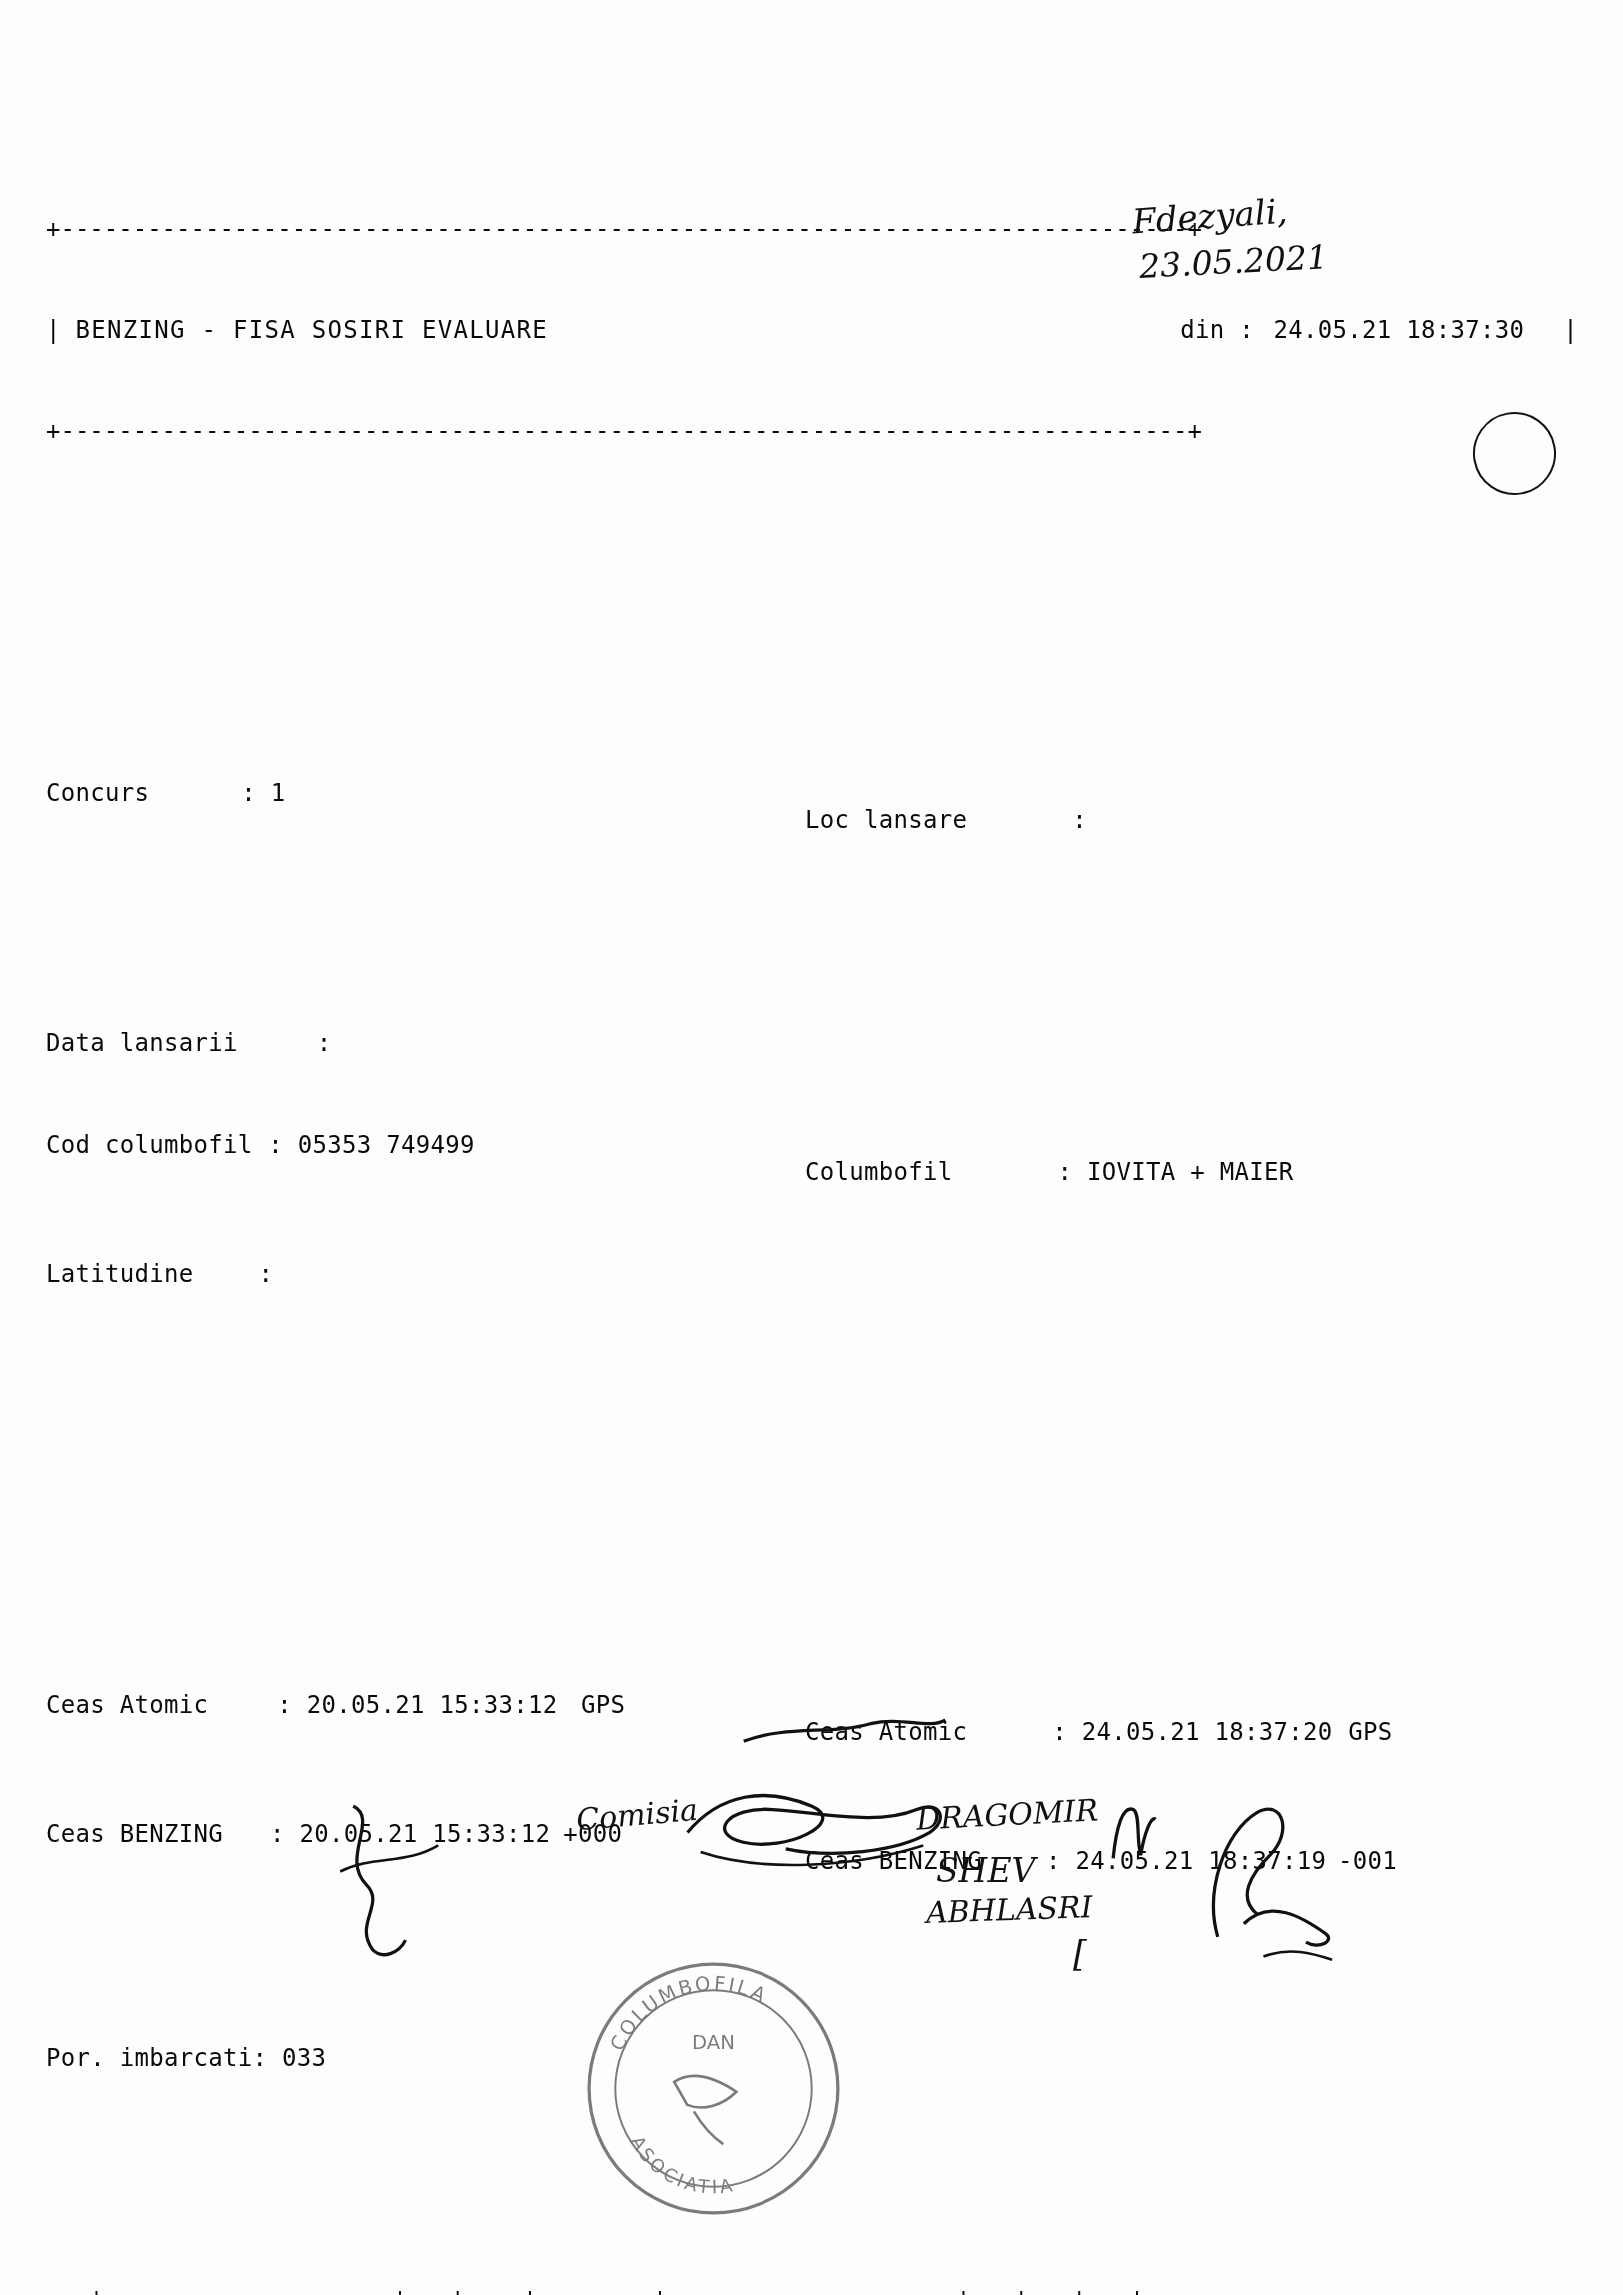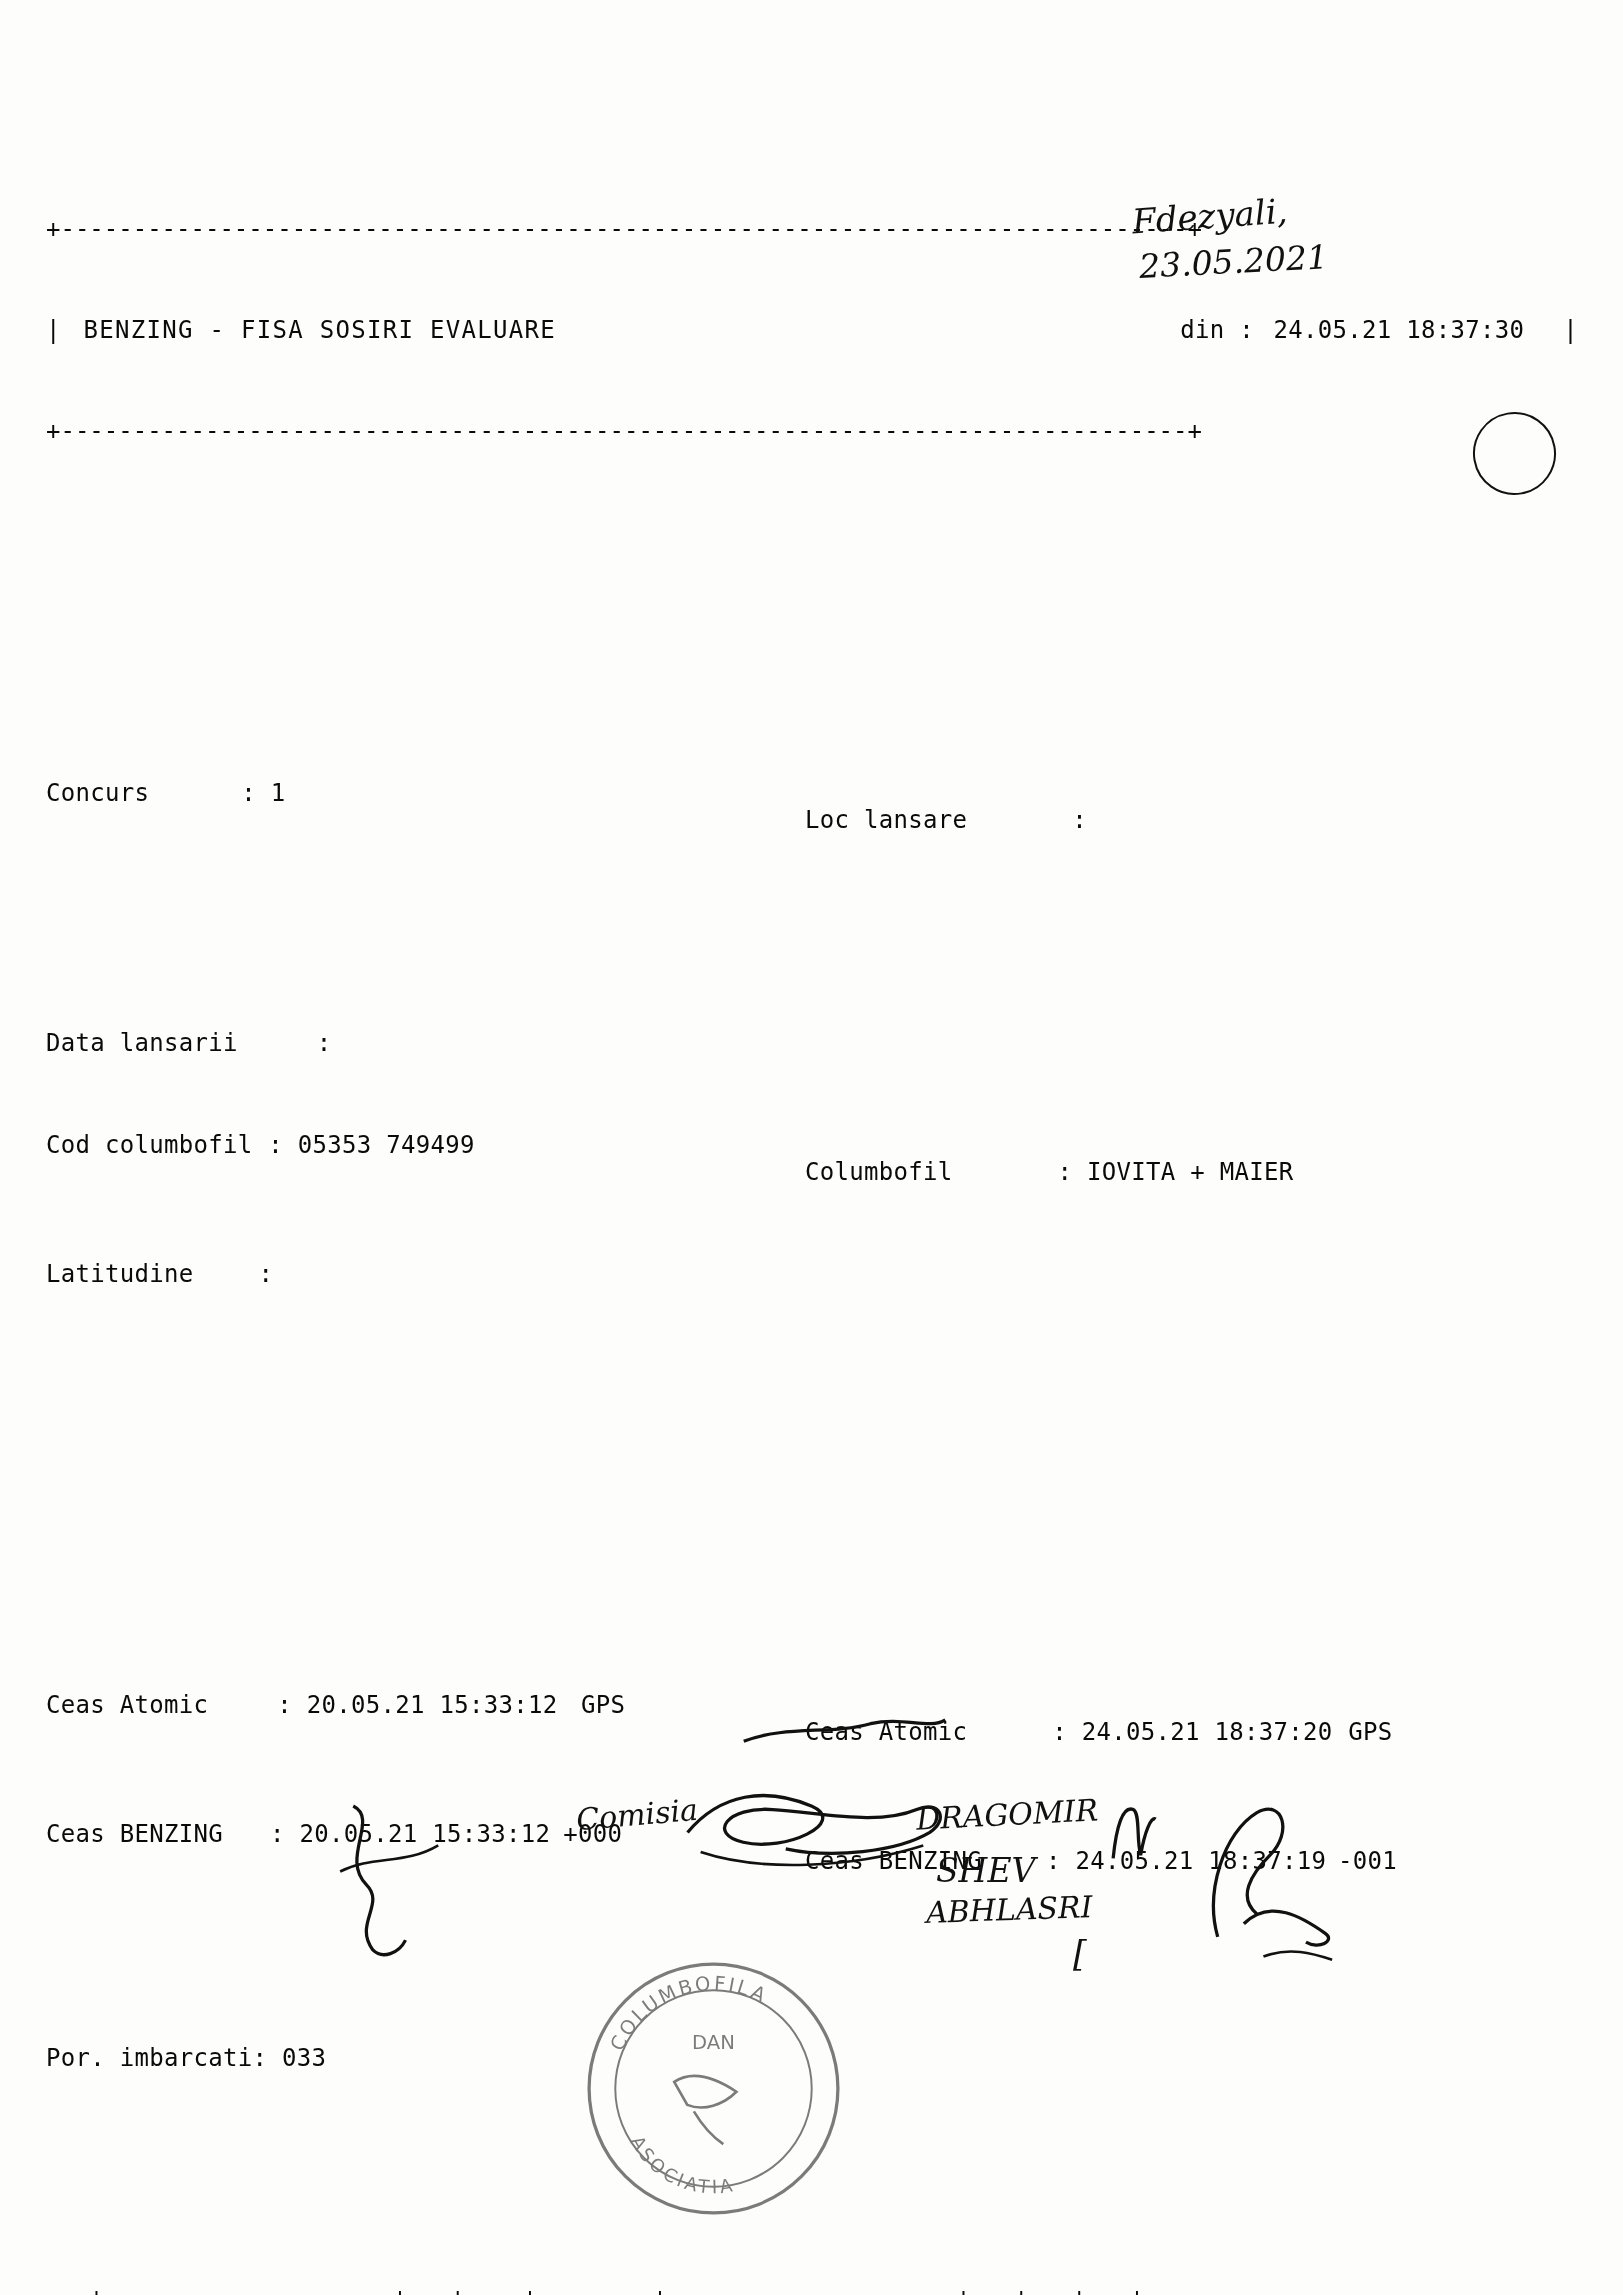--- a/index.html
+++ b/index.html
@@ -88,21 +88,21 @@
 <body>
 
 <div class="page">
 
   <div class="sheet">
 
     
     <div class="rule">+------------------------------------------------------------------------------+</div>
     <div class="hdrbox" style="display:flex; line-height:37px;">
       <span>| </span>
-      <span style="letter-spacing:1.3px;margin-left:8px;">BENZING - FISA SOSIRI EVALUARE</span>
+      <span style="letter-spacing:1.3px;">BENZING - FISA SOSIRI EVALUARE</span>
       <span style="flex:1"></span>
       <span>din :</span>
       <span style="width:19.6px"></span>
       <span>24.05.21 18:37:30</span>
       <span style="width:39px"></span>
       <span>|</span>
     </div>
     <div class="rule">+------------------------------------------------------------------------------+</div>
 
     <div class="blank"></div>

